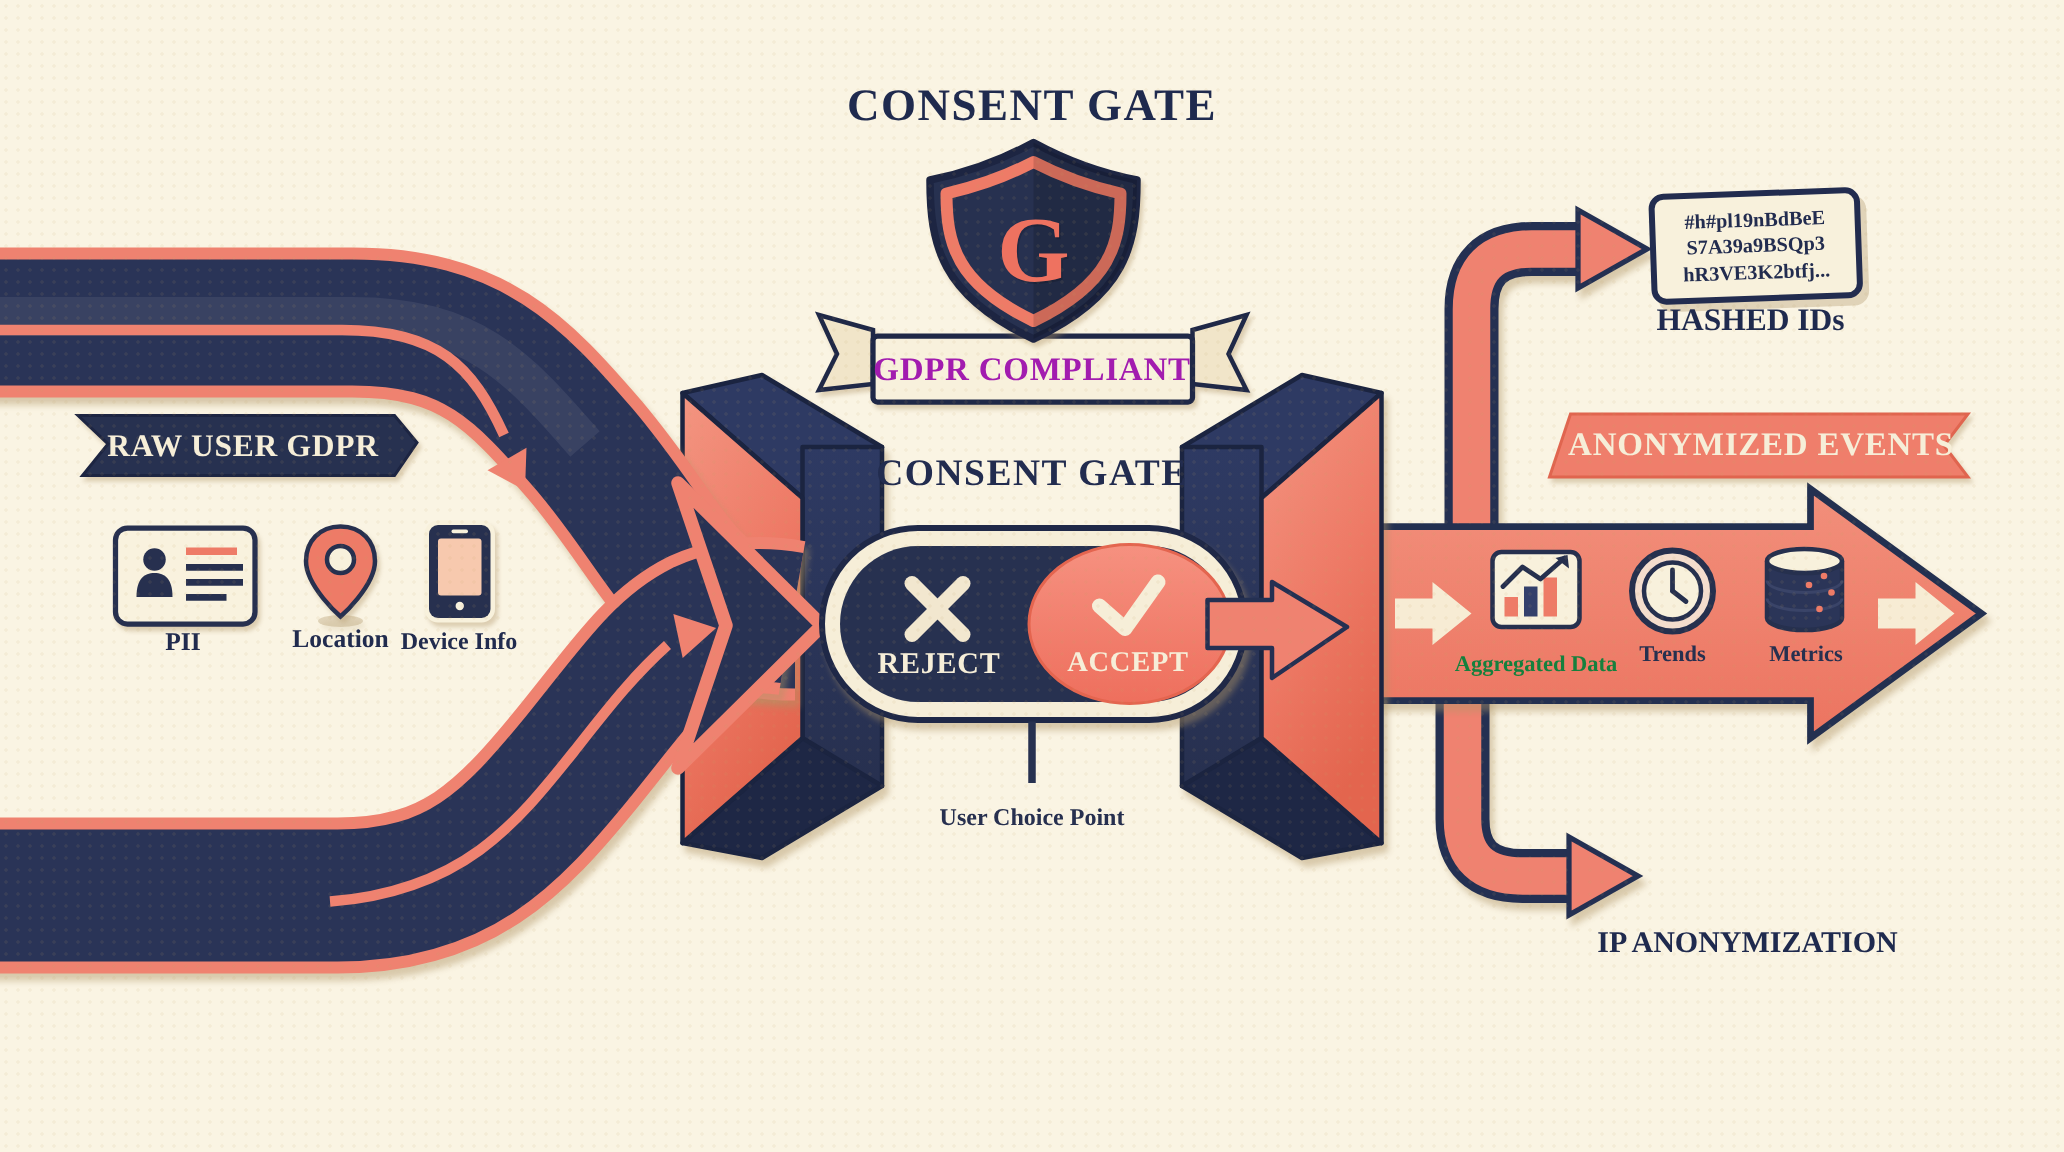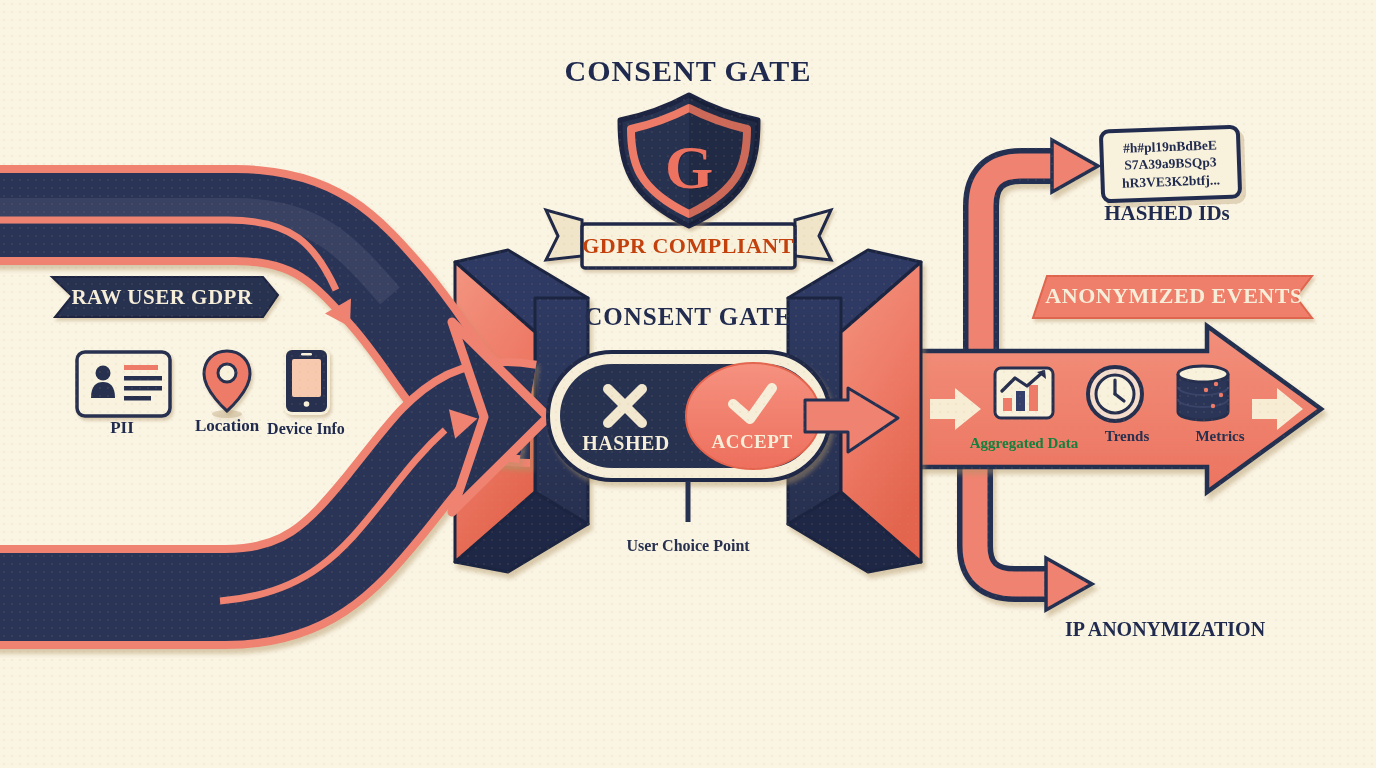--- a/index.html
+++ b/index.html
@@ -20,32 +20,32 @@
   .lbl{
     position:absolute;transform:translate(-50%,-50%);
     color:#212b4e;font-weight:bold;text-align:center;white-space:nowrap;line-height:1.15;
     z-index:5;
   }
   .wrap{white-space:normal;}
   .cream{color:#f6eed8;}
 
   #title{left:688px;top:71px;font-size:30px;letter-spacing:1px;color:#1f2a4e;}
   #shield-letter{left:689px;top:168px;font-size:62px;color:#ee7260;text-shadow:1px 1px 0 rgba(0,0,0,0.15);}
-  #ribbon-label{left:688px;top:246px;font-size:22px;color:#c2410c;letter-spacing:0.5px;}
+  #ribbon-label{left:688px;top:246px;font-size:22px;color:#a21caf;letter-spacing:0.5px;}
   #raw-banner-label{left:162px;top:297px;font-size:21px;letter-spacing:0.5px;}
   #gate-label{left:688px;top:317px;font-size:25px;letter-spacing:1px;color:#222c4f;}
   #reject-label{left:626px;top:443px;font-size:20px;letter-spacing:0.5px;}
   #accept-label{left:752px;top:442px;font-size:19px;letter-spacing:0.5px;}
   #choice-label{left:688px;top:546px;font-size:16px;font-weight:bold;width:180px;color:#27304f;}
   #pii-label{left:122px;top:428px;font-size:17px;}
   #location-label{left:227px;top:426px;font-size:17px;}
   #device-label{left:306px;top:429px;font-size:16px;width:84px;}
   #agg-label{left:1024px;top:444px;font-size:15px;width:112px;color:#15803d;}
-  #trends-label{left:1115px;top:437px;font-size:15px;color:#27304f;margin-left:12px;}
-  #metrics-label{left:1204px;top:437px;font-size:15px;color:#27304f;margin-left:16px;}
+  #trends-label{left:1115px;top:437px;font-size:15px;color:#27304f;}
+  #metrics-label{left:1204px;top:437px;font-size:15px;color:#27304f;}
   #events-label{left:1174px;top:296px;font-size:22px;letter-spacing:0.5px;}
   #hashed-label{left:1167px;top:213px;font-size:21px;color:#1f2a4e;}
   #ip-label{left:1165px;top:629px;font-size:20px;color:#1f2a4e;}
 
   #hashed-box{
     position:absolute;left:1100px;top:127px;width:133px;height:66px;
     background:#f8f1dc;border:4px solid #222c4f;border-radius:10px;
     transform:rotate(-2deg);box-shadow:4px 5px 0 rgba(176,148,102,0.35);
     display:flex;flex-direction:column;align-items:center;justify-content:center;
     z-index:4;
@@ -235,21 +235,21 @@
 <div class="lbl" id="title">CONSENT GATE</div>
 <div class="lbl" id="shield-letter">G</div>
 <div class="lbl" id="ribbon-label">GDPR COMPLIANT</div>
 <div class="lbl cream" id="raw-banner-label">RAW USER GDPR</div>
 
 <div class="lbl" id="pii-label">PII</div>
 <div class="lbl" id="location-label">Location</div>
 <div class="lbl wrap" id="device-label">Device Info</div>
 
 <div class="lbl" id="gate-label">CONSENT GATE</div>
-<div class="lbl cream" id="reject-label">HASHED</div>
+<div class="lbl cream" id="reject-label">REJECT</div>
 <div class="lbl cream" id="accept-label">ACCEPT</div>
 <div class="lbl wrap" id="choice-label">User Choice Point</div>
 
 <div id="hashed-box">
   <div class="hline">#h#pl19nBdBeE</div>
   <div class="hline">S7A39a9BSQp3</div>
   <div class="hline">hR3VE3K2btfj...</div>
 </div>
 <div class="lbl" id="hashed-label">HASHED IDs</div>
 

